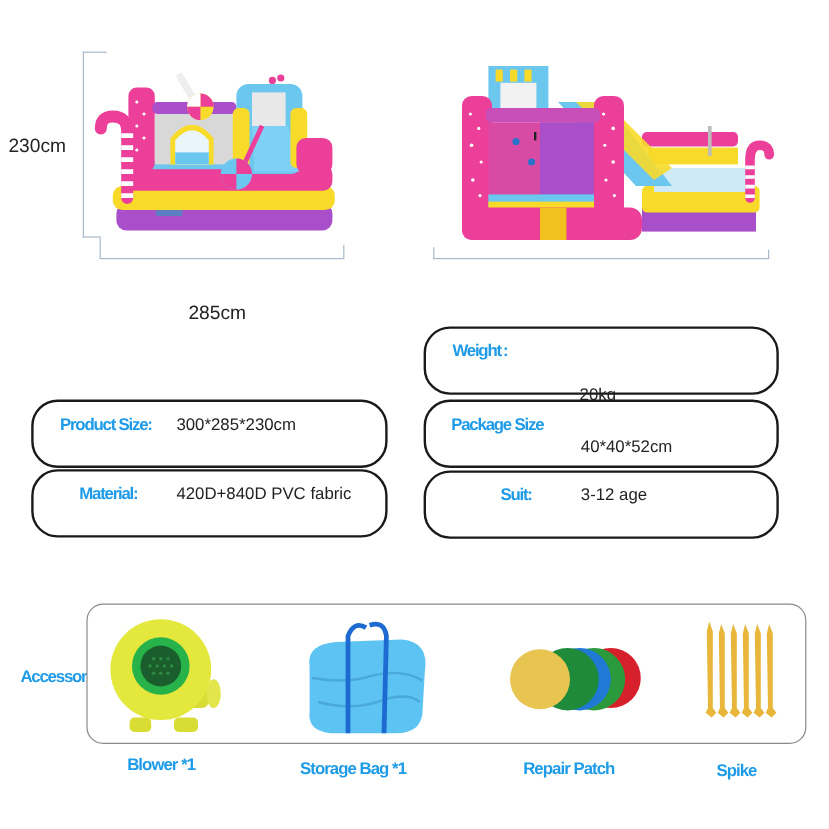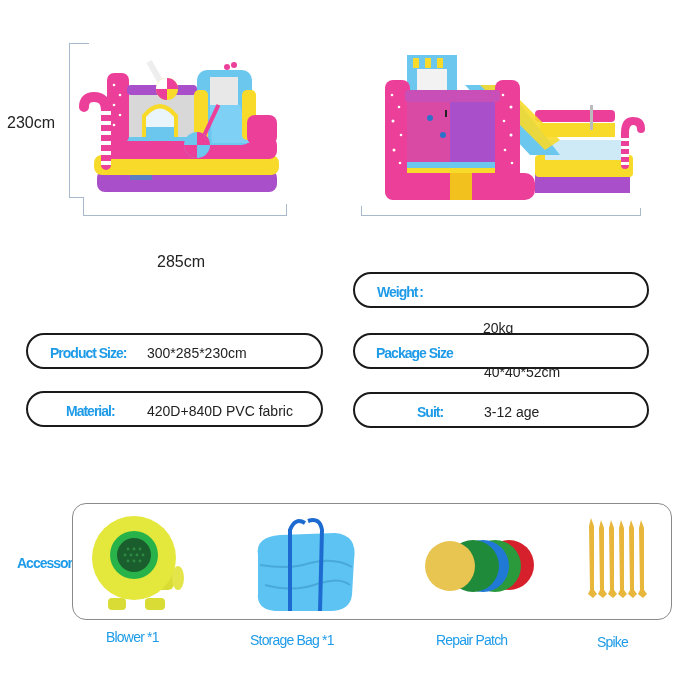--- a/index.html
+++ b/index.html
@@ -2,41 +2,41 @@
 <html><head>
 <meta charset="utf-8">
 <style>
   * { box-sizing: border-box; margin: 0; padding: 0; }
   html, body { width: 691px; height: 691px; background: #ffffff; overflow: hidden; }
   body { position: relative; font-family: "Liberation Sans", sans-serif; }
   .abs { position: absolute; }
   .dimline { position: absolute; background: #a9b9cc; }
   .dim-text { position: absolute; font-family: "Liberation Sans", sans-serif; font-size: 16px; color: #222; }
   .pill {
-    position: absolute; height: 36px; border: 2px solid #1a1a1a; border-radius: 22px;
+    position: absolute; height: 57px; border: 2px solid #1a1a1a; border-radius: 22px;
     background: #fff;
   }
   .pill .lbl {
     position: absolute; top: 10px; font-family: "Liberation Sans", sans-serif; font-weight: bold;
     font-size: 14px; color: #1e9be8; letter-spacing: -1px; white-space: nowrap;
   }
   .pill .val {
     position: absolute; top: 10px; font-family: "Liberation Sans", sans-serif; font-size: 14px;
     color: #222; white-space: nowrap;
   }
   .acc-box {
     position: absolute; left: 72px; top: 503px; width: 600px; height: 117px;
     border: 1px solid #8a8a8a; border-radius: 14px; background: #fff;
   }
   .acc-label {
     position: absolute; font-weight: bold; font-size: 14px; color: #1e9be8; letter-spacing: -1px;
     white-space: nowrap;
   }
   .item-label {
-    position: absolute; font-weight: normal; font-size: 14px; color: #1e9be8; letter-spacing: -0.8px;
+    position: absolute; font-weight: bold; font-size: 14px; color: #1e9be8; letter-spacing: -0.8px;
     white-space: nowrap; text-align: left;
   }
 </style>
 </head>
 <body>
 
 <div>
 
   <div class="dimline" style="left:69px;top:43px;width:1px;height:155px;"></div>
   <div class="dimline" style="left:69px;top:43px;width:20px;height:1px;"></div>

